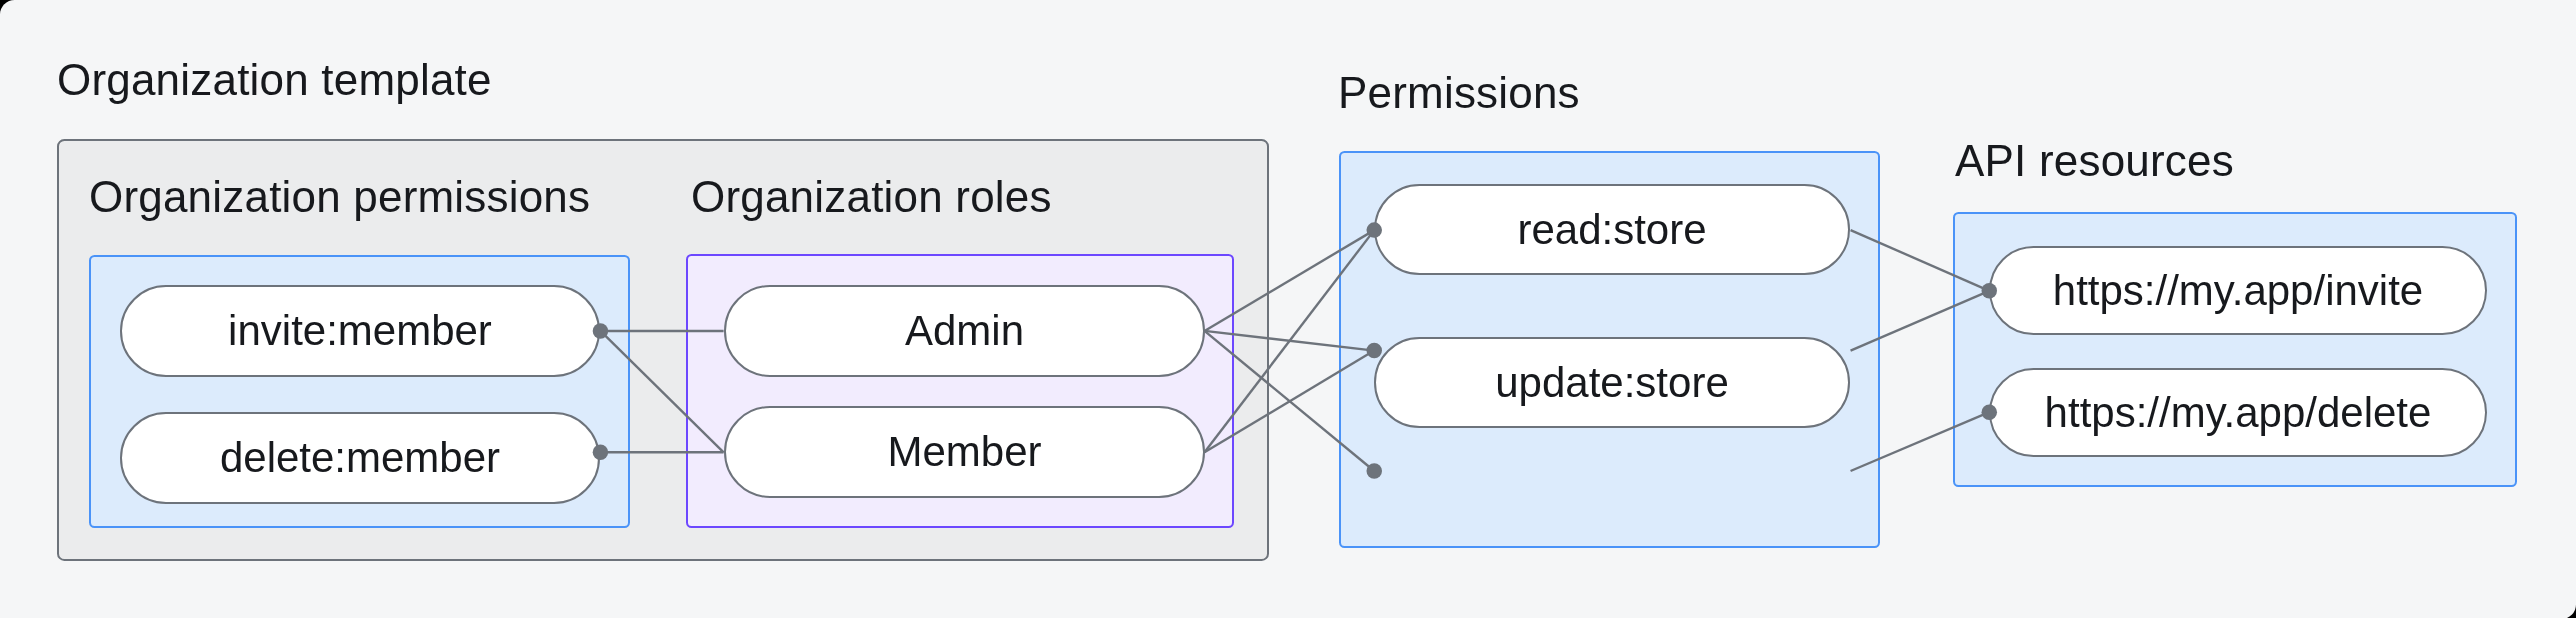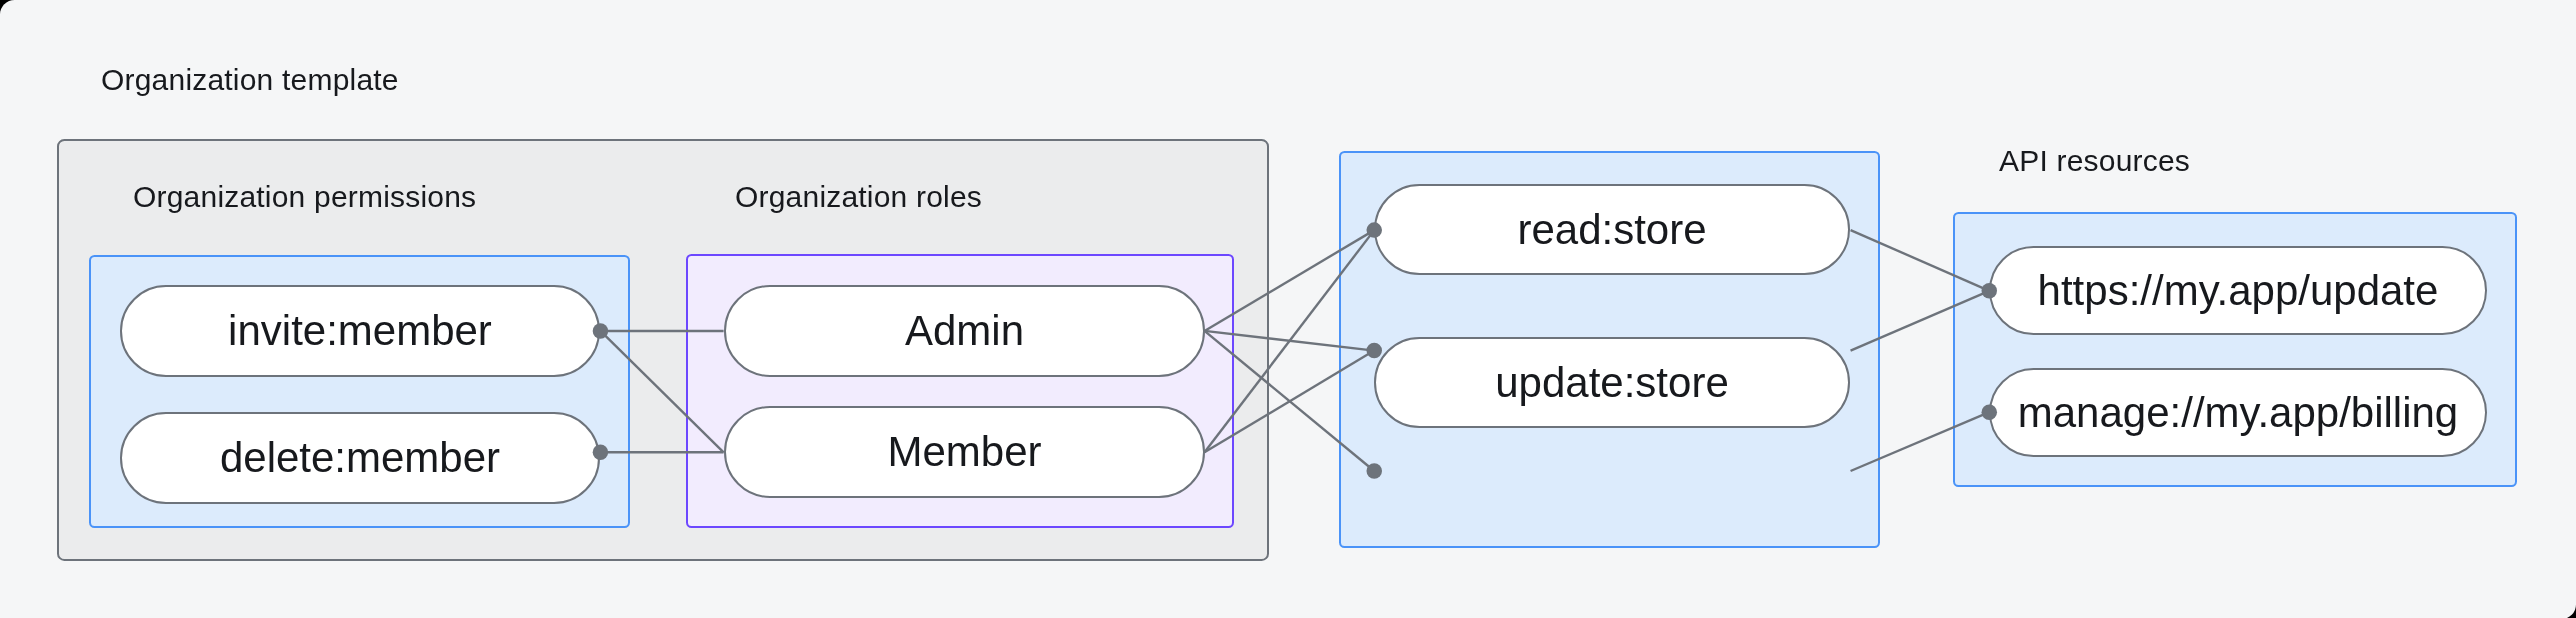--- a/index.html
+++ b/index.html
@@ -10,25 +10,24 @@
   }
   .canvas {
     position: relative;
     width: 2576px; height: 619px;
     background: #f5f6f7;
     border-radius: 14.6px 0 14.6px 0; 
     overflow: hidden;
   }
   .group-label {
     position: absolute;
-    font-size: 30px; line-height: 38px;
+    font-size: 44px; line-height: 38px;
     color: #17191d;
     white-space: nowrap;
     letter-spacing: 0.2px;
-    margin-left: 44px;
   }
   .box { position: absolute; }
   .template-box {
     background: #ebeced;
     border: 2.7px solid #6d737b;
     border-radius: 7.3px;
   }
   .blue-box {
     background: #dcebfc;
     border: 2.7px solid #4a93f8;
@@ -77,35 +76,36 @@
   <div class="pill" style="left:120px; top:406px; width:480px; height:92px;margin-top:6px;">delete:member</div>
 
   <div class="group-label" style="left:691px; top:178px;">Organization roles</div>
 
   <div class="box purple-box" style="left:686px; top:254px; width:548px; height:274px;"></div>
 
   <div class="pill" style="left:724px; top:285px; width:481px; height:92px;">Admin</div>
 
   <div class="pill" style="left:724px; top:406px; width:481px; height:92px;">Member</div>
 
+  <div class="group-label" style="left:1338px; top:74px;">Permissions</div>
 
   <div class="box blue-box" style="left:1339px; top:151px; width:541px; height:397px;"></div>
 
   <div class="pill" style="left:1374px; top:184px; width:476px; height:91px;">read:store</div>
 
   <div class="pill" style="left:1374px; top:305px; width:476px; height:91px;margin-top:32px;">update:store</div>
 
 
   <div class="group-label" style="left:1955px; top:142px;">API resources</div>
 
   <div class="box blue-box" style="left:1953px; top:212px; width:564px; height:275px;"></div>
 
-  <div class="pill" style="left:1989px; top:246px; width:498px; height:89px;">https://my.app/update</div>
+  <div class="pill" style="left:1989px; top:246px; width:498px; height:89px;">https://my.app/invite</div>
 
-  <div class="pill" style="left:1989px; top:368px; width:498px; height:89px;">manage://my.app/billing</div>
+  <div class="pill" style="left:1989px; top:368px; width:498px; height:89px;">https://my.app/delete</div>
 
   <svg id="edge-svg" xmlns="http://www.w3.org/2000/svg" viewBox="0 0 2823 678" width="2576" height="619">
       <line x1="658" y1="362.5" x2="793" y2="362.5"></line>
       <line x1="658" y1="362.5" x2="793" y2="495.5"></line>
       <line x1="658" y1="495.5" x2="793" y2="495.5"></line>
       <line x1="1320" y1="362.5" x2="1506" y2="252"></line>
       <line x1="1320" y1="362.5" x2="1506" y2="384"></line>
       <line x1="1320" y1="362.5" x2="1506" y2="516"></line>
       <line x1="1320" y1="495.5" x2="1506" y2="252"></line>
       <line x1="1320" y1="495.5" x2="1506" y2="384"></line>

